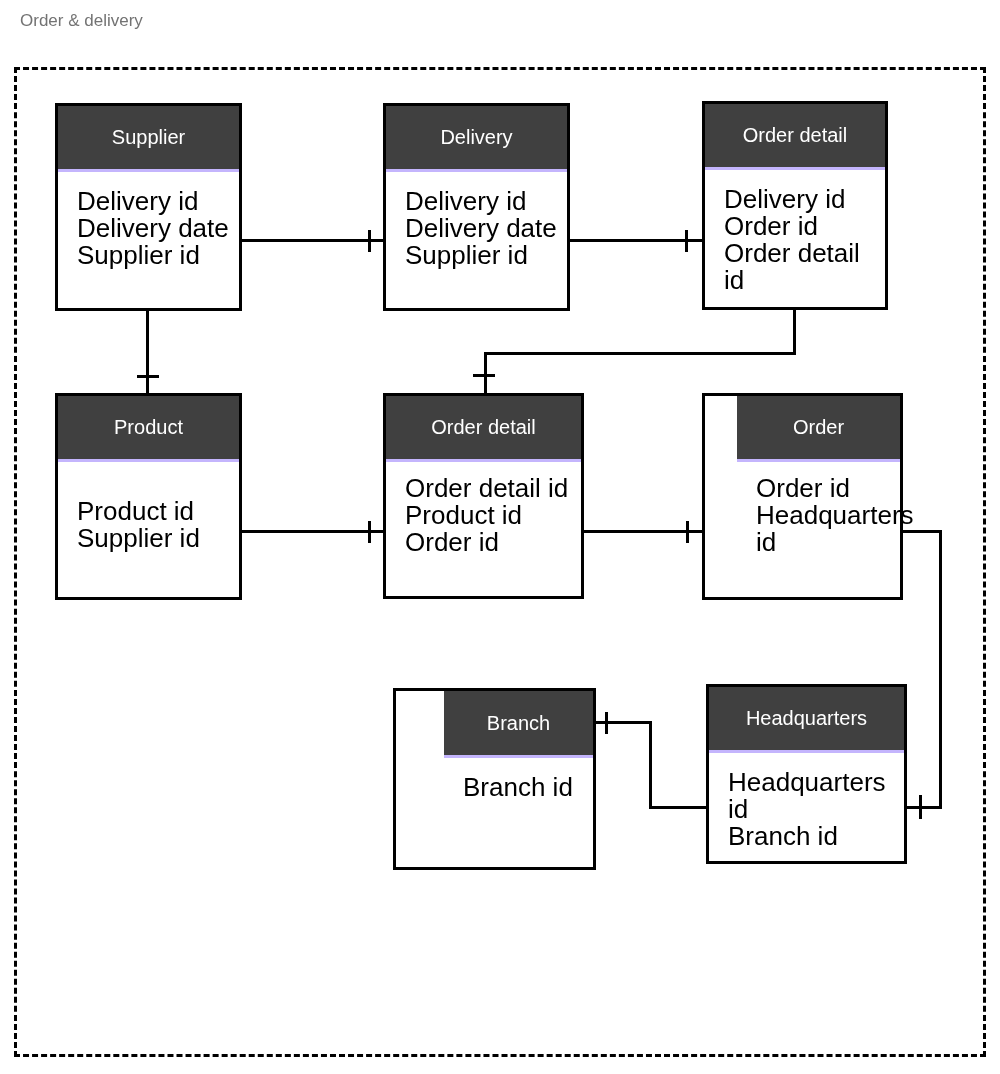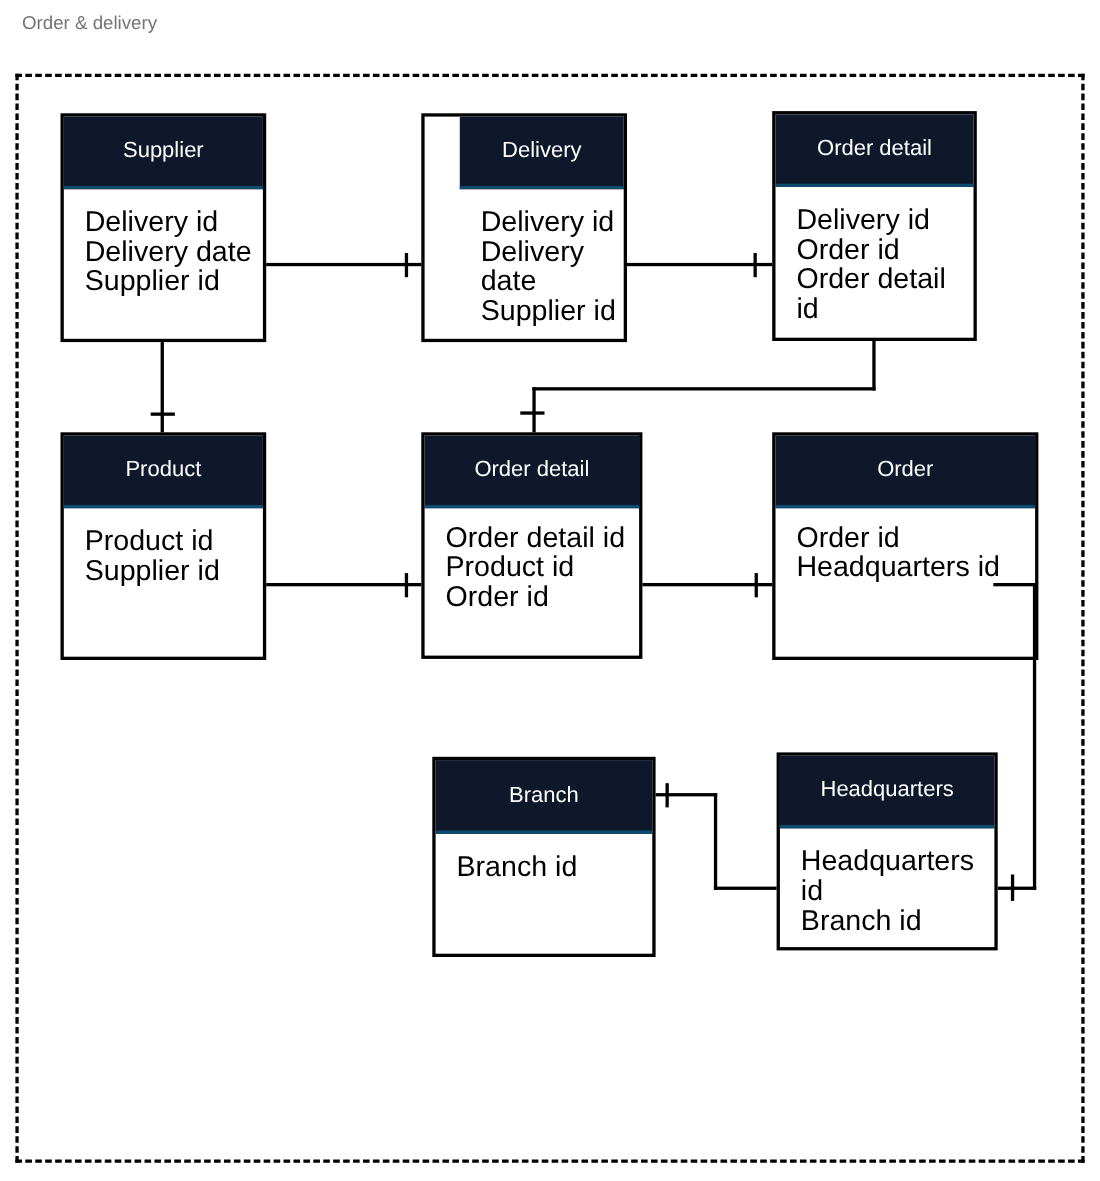--- a/index.html
+++ b/index.html
@@ -21,43 +21,43 @@
     box-sizing: border-box;
   }
   .entity {
     position: absolute;
     border: 3px solid #000000;
     background: #ffffff;
     box-sizing: border-box;
     display: flex; flex-direction: column;
   }
   .entity-header {
-    background: #0f172a;
-    border-bottom: 3px solid #0c4a6e;
+    background: #404040;
+    border-bottom: 3px solid #c4b5fd;
     color: #ffffff;
     display: flex; align-items: center; justify-content: center;
     font-size: 20px;
     flex: 0 0 63px;
   }
   .entity-body {
     padding: 16px 6px 0 19px;
     font-size: 26px; line-height: 27px;
     color: #000000;
     flex: 1 1 auto;
   }
   .line { position: absolute; background: #000000; }
 
   
   .e-supplier        { left: 55px;  top: 103px; width: 187px; height: 208px; }
-  .e-delivery        { left: 383px; top: 103px; width: 187px; height: 208px; padding-left: 32px; }
+  .e-delivery        { left: 383px; top: 103px; width: 187px; height: 208px; }
   .e-orderdetail-top { left: 702px; top: 101px; width: 186px; height: 209px; }
-  .e-product         { left: 55px;  top: 393px; width: 187px; height: 207px; }
+  .e-product         { left: 55px;  top: 393px; width: 187px; height: 207px; gap: 20px; }
   .e-orderdetail     { left: 383px; top: 393px; width: 201px; height: 206px; }
-  .e-order           { left: 702px; top: 393px; width: 242px; height: 207px; }
-  .e-branch          { left: 393px; top: 688px; width: 203px; height: 182px; }
+  .e-order           { left: 702px; top: 393px; width: 201px; height: 207px; padding-left: 32px; }
+  .e-branch          { left: 393px; top: 688px; width: 203px; height: 182px; padding-left: 48px; }
   .e-branch .entity-header { flex-basis: 64px; }
   .e-headquarters    { left: 706px; top: 684px; width: 201px; height: 180px; justify-content: space-between; }
 </style>
 </head>
 <body>
 
 <div class="page-title">Order &amp; delivery</div>
 
 <div class="frame"></div>
 

